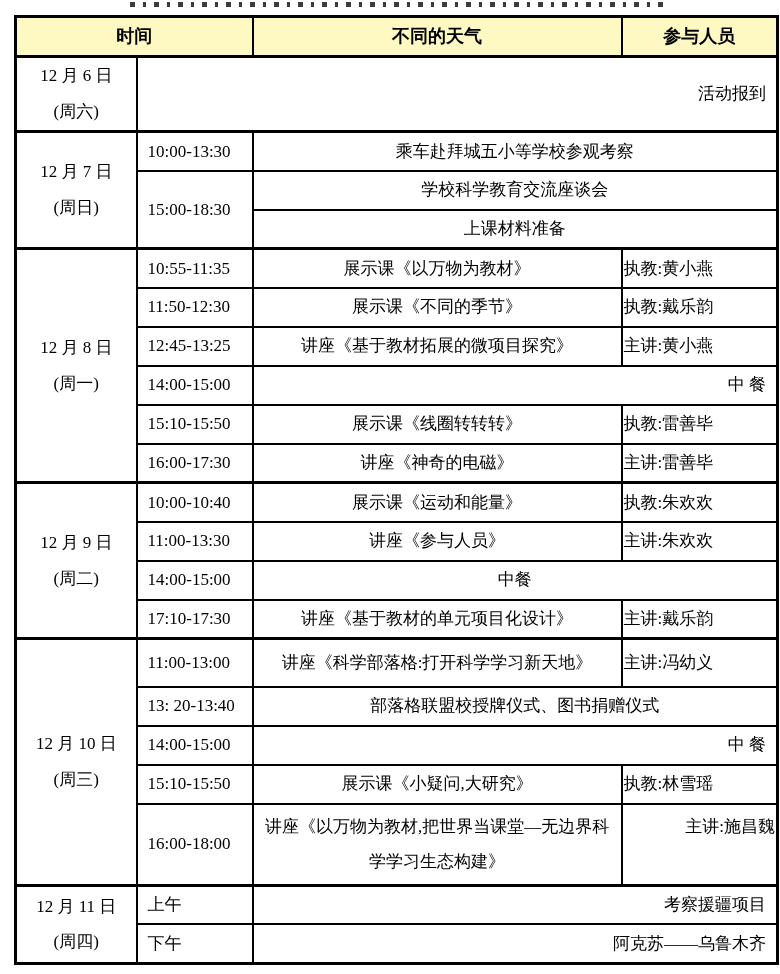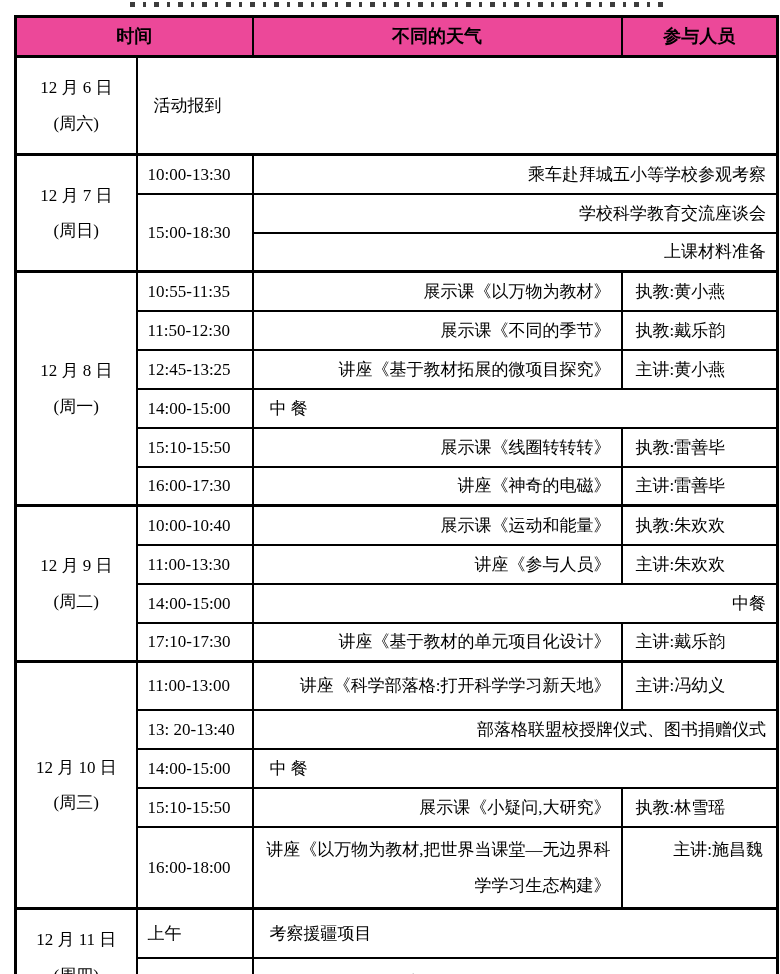--- a/index.html
+++ b/index.html
@@ -29,32 +29,32 @@
     overflow:hidden;
     line-height:1.5;
   }
   tr{height:39px;}
   tr.h40{height:40px;}
   tr.h75{height:75px;}
   tr.h48{height:48px;}
   tr.h78{height:78px;}
   tr.sec > td{border-top:3px solid #000;}
   th{
-    background:#ec4899;
+    background:#fef9c3;
     font-weight:bold;font-size:18px;text-align:center;
     padding:0;
   }
   td.date{
-    text-align:center;line-height:2.1;padding:12px 2px;
+    text-align:center;line-height:2.1;padding:0 2px;
   }
   td.time{text-align:left;padding:0 10px;}
-  td.activity{text-align:right;padding:0 10px;}
-  td.activity.center{text-align:left;padding-left:16px;}
+  td.activity{text-align:center;padding:0 10px;}
+  td.activity.center{text-align:right;padding-left:16px;}
   td.activity.wrap{line-height:2.1;padding:4px 10px;}
-  td.participant{text-align:left;padding:0 13px;margin-left:25px;}
+  td.participant{text-align:left;padding:0 1px;margin-left:25px;}
   td.participant.vtop{vertical-align:top;padding-top:9px;text-align:right;}
 </style>
 </head>
 <body>
 
 <div class="title-fragment"></div>
 
 <table class="schedule">
   <colgroup>
     <col class="c-date">

